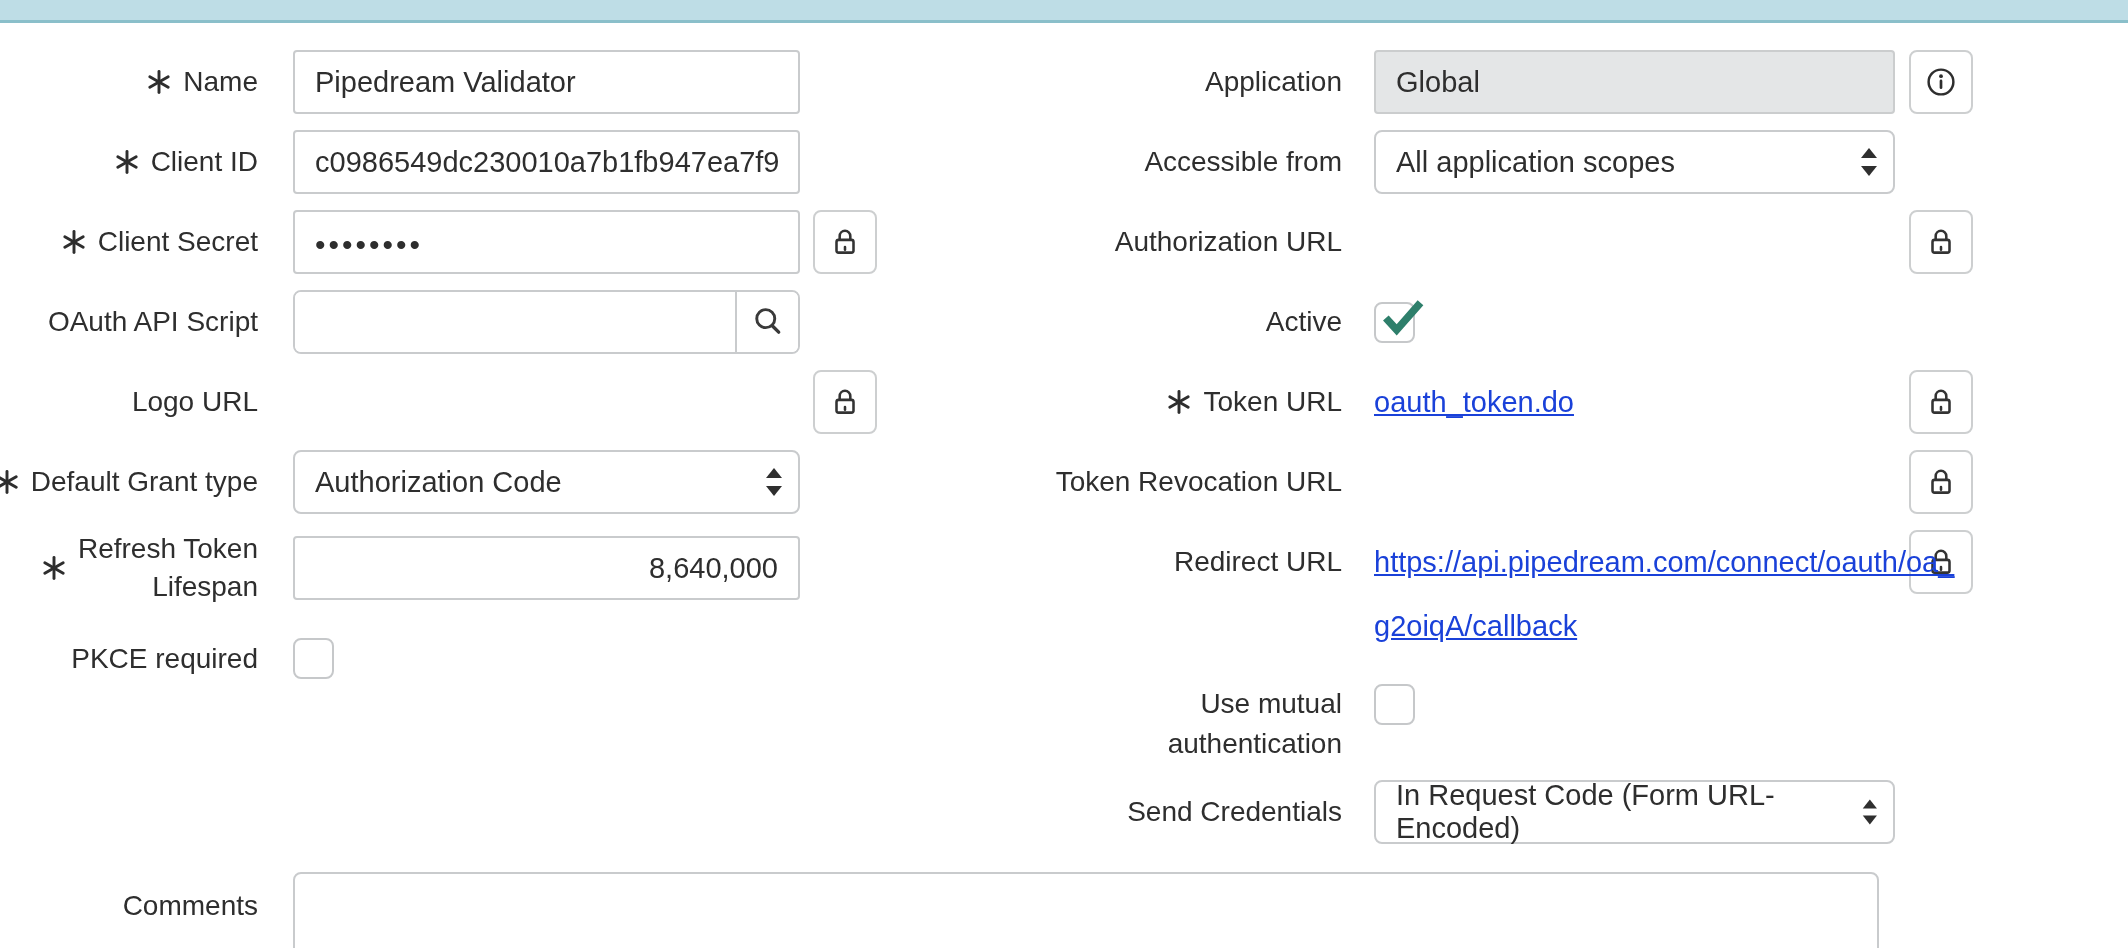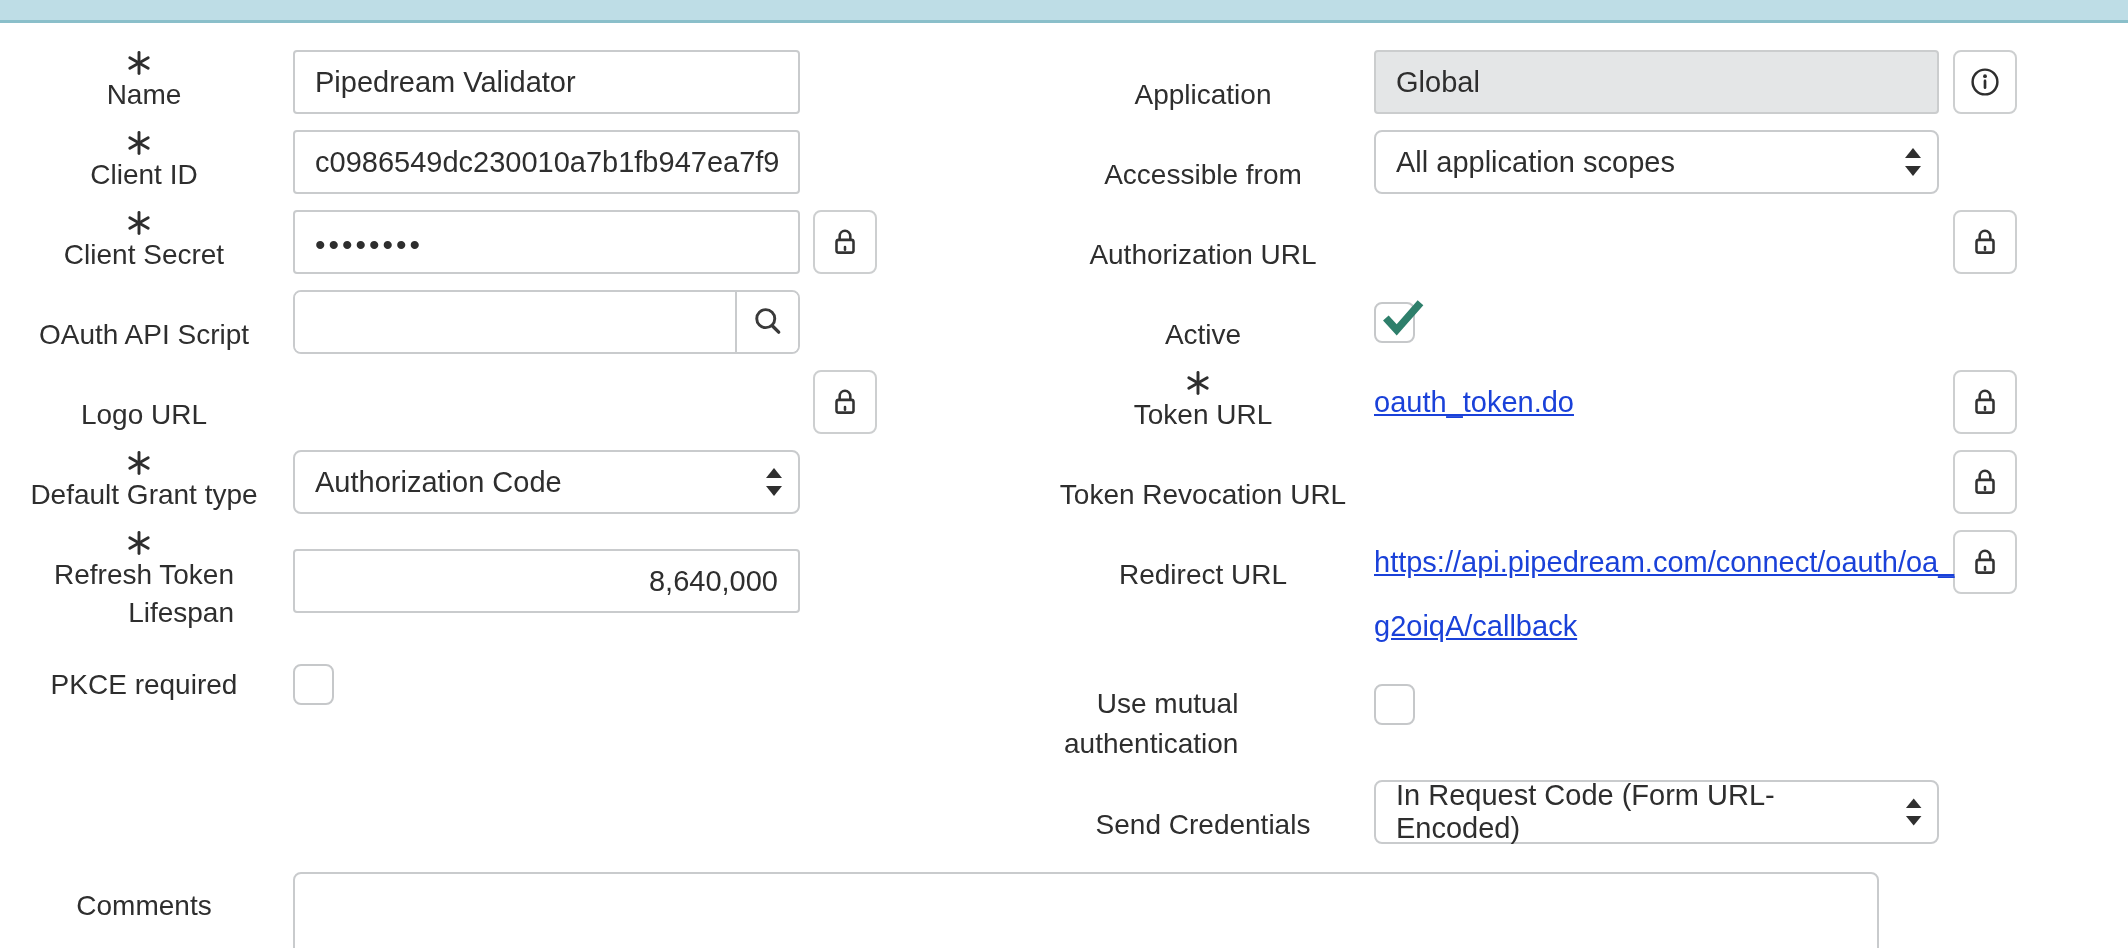--- a/index.html
+++ b/index.html
@@ -16,30 +16,30 @@
   }
   .topbar{height:23px;background:var(--topbar);border-bottom:3px solid var(--topbar-border);}
   .form{padding-top:27px;}
   .columns{display:flex;align-items:flex-start;}
   .col{display:flex;flex-direction:column;}
   .col-left{margin-left:30px;}
   .col-right{margin-left:187px;}
   .row{display:flex;align-items:center;margin-bottom:16px;}
   .row.top{align-items:flex-start;}
   .lbl{display:flex;justify-content:flex-end;align-items:center;
-       font-size:28px;line-height:38px;text-align:right;min-height:64px;flex-direction:column;}
+       font-size:28px;line-height:38px;text-align:right;min-height:64px;}
   .col-left .lbl{width:228px;margin-right:35px;}
   .col-right .lbl{width:278px;margin-right:32px;}
   .lbl .ast{flex:0 0 auto;margin-right:11px;}
   .lbl span{white-space:nowrap;}
   .lbl .wrap2{white-space:normal;}
   .lbl .wrap2 span{display:block;white-space:nowrap;}
   .field{position:relative;}
   .col-left .field{width:507px;}
-  .col-right .field{width:565px;}
+  .col-right .field{width:521px;}
   .field input{
     width:100%;height:64px;border:2px solid var(--border);border-radius:4px;
     padding:0 20px;font:inherit;font-size:29px;color:var(--text);background:#fff;outline:none;
   }
   .field input.right{text-align:right;}
   .field input.masked{font-size:30px;letter-spacing:3px;padding-top:6px;}
   .field input[data-readonly]{background:var(--readonly-bg);border-color:var(--readonly-border);}
   .inputgroup{display:flex;height:64px;border:2px solid var(--border);border-radius:8px;background:#fff;overflow:hidden;}
   .inputgroup input{flex:1;border:none;height:100%;padding:0 20px;font:inherit;font-size:29px;outline:none;min-width:0;}
   .inputgroup .lookup{width:63px;border-left:2px solid var(--border);display:flex;align-items:center;justify-content:center;background:#fff;cursor:pointer;}

